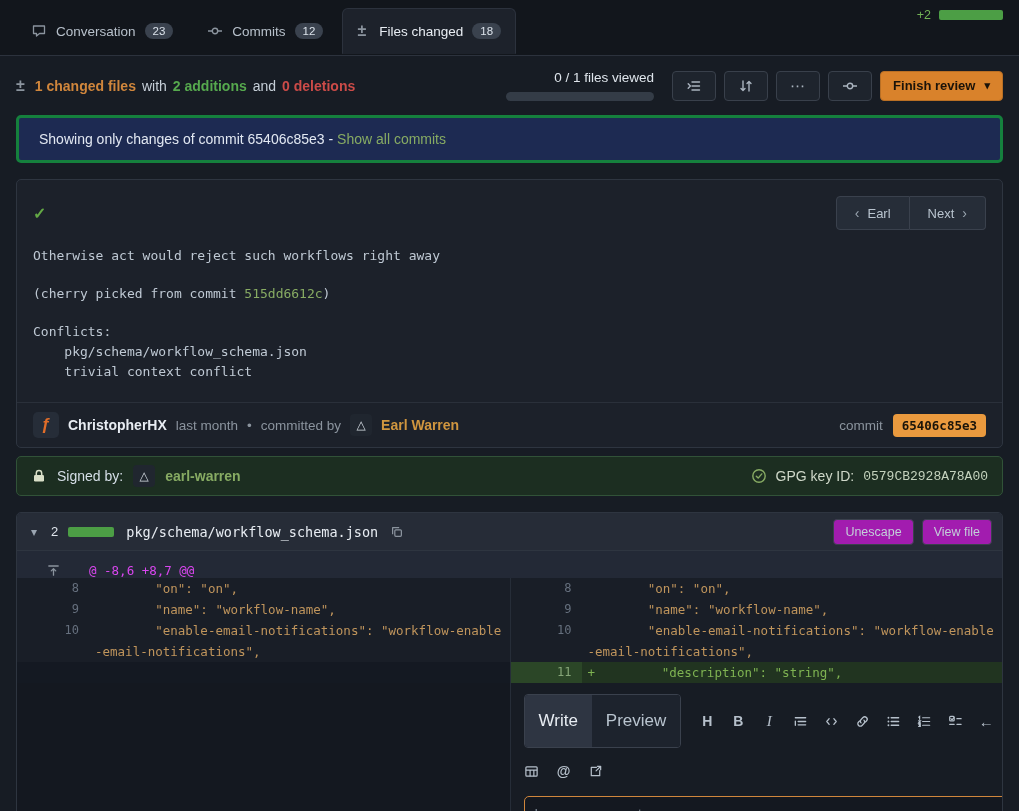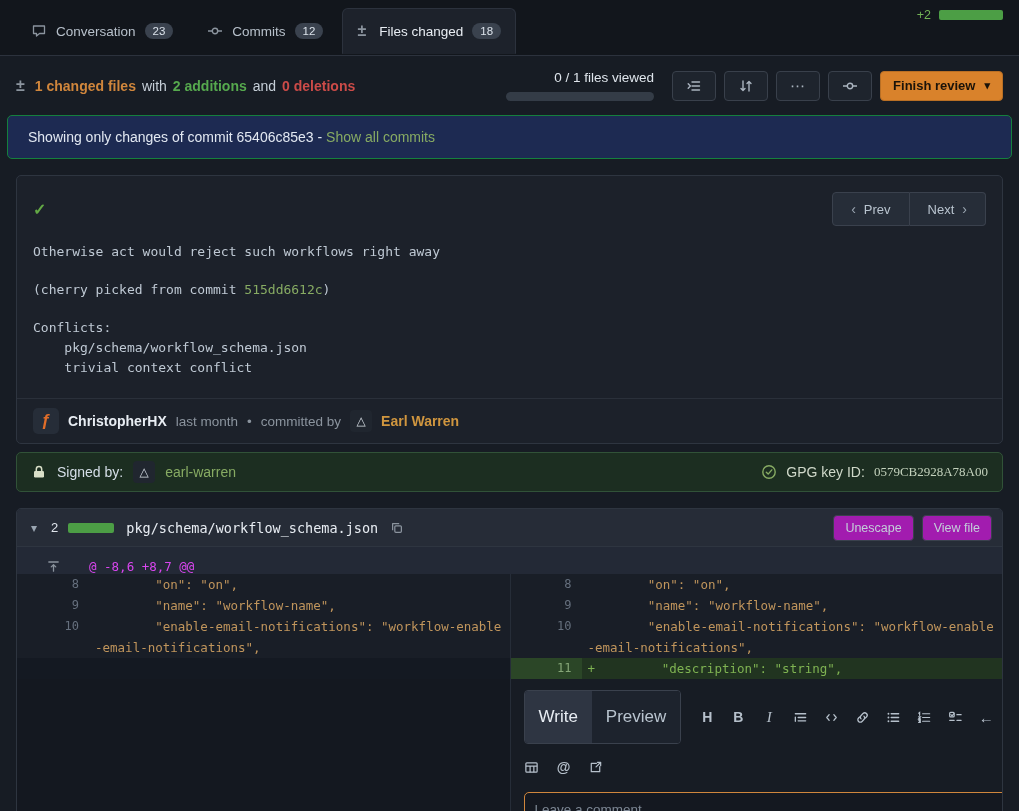--- a/index.html
+++ b/index.html
@@ -28,21 +28,21 @@
   .tb-right{margin-left:auto;display:flex;align-items:center;gap:8px}
   .viewed{display:flex;flex-direction:column;align-items:flex-end;margin-right:10px}
   .viewed-label{font-size:13.5px;color:#dfe5ec}
   .progress{width:148px;height:9px;background:#343c47;border-radius:5px;margin-top:7px}
   .icon-btn{width:44px;height:30px;border:1px solid #39404b;background:#1e242d;border-radius:4px;display:flex;align-items:center;justify-content:center;color:#aab4bf}
   .icon-btn .ell{font-size:15px;letter-spacing:1px;color:#aab4bf}
   .finish{height:30px;background:#d9822b;color:#1a1309;font-weight:700;border:1px solid #b96f24;border-radius:4px;display:flex;align-items:center;gap:9px;padding:0 12px;font-size:13px}
   .finish .caret{font-size:11px}
 
   
-  .banner{margin:4px 7px 16px;background:#1d2a52;border:1px solid #15803d;border-radius:5px;padding:13px 20px;font-size:14px;color:#e2e8f2}
+  .banner{margin:4px 16px 16px;background:#1d2a52;border:3px solid #15803d;border-radius:5px;padding:13px 20px;font-size:14px;color:#e2e8f2}
   .link-green{color:#87ab63}
 
   
   .commit-box{margin:0 16px;background:#1c212a;border:1px solid #2e3540;border-radius:5px}
   .cb-head{display:flex;align-items:center;padding:16px 16px 10px;gap:10px}
   .cb-title{font-size:18px;font-weight:500;color:#e8edf3}
   .check{color:#63a945;font-weight:700;font-size:16px}
   .nav-group{margin-left:auto;display:flex}
   .nav-btn{display:flex;align-items:center;gap:8px;background:#262d38;border:1px solid #3a414d;color:#b9c4cf;font-size:13px;padding:8px 18px}
   .nav-btn.prev{border-radius:4px 0 0 4px}
@@ -55,23 +55,23 @@
   .avatar{width:26px;height:26px;border-radius:5px;background:#262d38;display:flex;align-items:center;justify-content:center;color:#e06d29;font-weight:700;font-size:17px;flex:0 0 auto}
   .avatar.small{width:22px;height:22px;color:#cfd6dd;font-size:12px;font-weight:400;border-radius:4px;background:#20262f}
   .author-name{font-weight:700;color:#e8edf3;font-size:14px}
   .muted{color:#8b949e;font-size:13.5px}
   .committer-name{color:#d0963f;font-weight:700;font-size:14px}
   .commit-right{margin-left:auto;display:flex;align-items:center;gap:10px}
   .hash-badge{background:#ea9a3e;color:#1a140a;font-family:"DejaVu Sans Mono",monospace;font-size:12.5px;font-weight:700;padding:4px 9px;border-radius:4px}
 
   
   .signed{margin:8px 16px 12px;background:#1c2e21;border:1px solid #315238;border-radius:5px;display:flex;align-items:center;gap:10px;padding:8px 14px;font-size:14px;color:#d6dfe8}
-  .signer{color:#87ab63;font-weight:400}
+  .signer{color:#87ab63;font-weight:700}
   .signed-right{margin-left:auto;display:flex;align-items:center;gap:9px;color:#cfd8c9}
-  .gpg-key{font-family:Liberation Serif, serif;font-size:13px;color:#c4d2bd}
+  .gpg-key{font-family:Liberation Mono, monospace;font-size:13px;color:#c4d2bd}
   .lock-ic{color:#d9dfc8;display:flex}
   .ver-ic{color:#87ab63;display:flex}
 
   
   .diff-box{margin:16px 16px 0;border:1px solid #2e3540;border-radius:5px;overflow:hidden;background:#191e27}
   .file-head{display:flex;align-items:center;gap:10px;background:#262c37;padding:6px 10px;height:38px;border-bottom:1px solid #2e3540}
   .fh-chev{color:#9aa5b1;font-size:12px;padding:0 4px}
   .stat-num{font-size:13px;color:#dfe5ec}
   .bar-file{width:46px;height:10px;background:#4c9e45;border-radius:2px}
   .file-name{font-family:"DejaVu Sans Mono",monospace;font-size:13.5px;color:#e8edf3;margin-left:2px}
@@ -192,21 +192,21 @@
   <span>Showing only changes of commit 65406c85e3 -</span>
   <a class="link-green">Show all commits</a>
 </div>
 
 <div class="commit-box">
   <div class="cb-head">
     <span class="check">✓</span>
     <div class="nav-group">
       <button class="nav-btn prev">
         <span class="chev">‹</span>
-        <span>Prev</span>
+        <span>Earl</span>
       </button>
       <button class="nav-btn next">
         <span>Next</span>
         <span class="chev">›</span>
       </button>
     </div>
   </div>
   <div class="cb-body">
     <div class="para">Otherwise act would reject such workflows right away</div>
     <div class="para"><span>(cherry picked from commit </span><a class="link-green">515dd6612c</a><span>)</span></div>
@@ -215,20 +215,24 @@
     trivial context conflict</div>
   </div>
   <div class="cb-author">
     <span class="avatar">ƒ</span>
     <a class="author-name">ChristopherHX</a>
     <span class="muted">last month</span>
     <span class="muted">•</span>
     <span class="muted">committed by</span>
     <span class="avatar small">△</span>
     <a class="committer-name">Earl Warren</a>
+    <div class="commit-right">
+      <span class="muted">commit</span>
+      <a class="hash-badge">65406c85e3</a>
+    </div>
   </div>
 </div>
 
 <div class="signed">
   <span class="lock-ic">
     <svg width="16" height="16" viewBox="0 0 16 16">
         <rect x="3" y="7" width="10" height="6.5" rx="1.2" fill="currentColor"></rect>
         <path d="M5.3 7V5.2a2.7 2.7 0 0 1 5.4 0V7" fill="none" stroke="currentColor" stroke-width="1.5"></path>
       </svg>
   </span>

